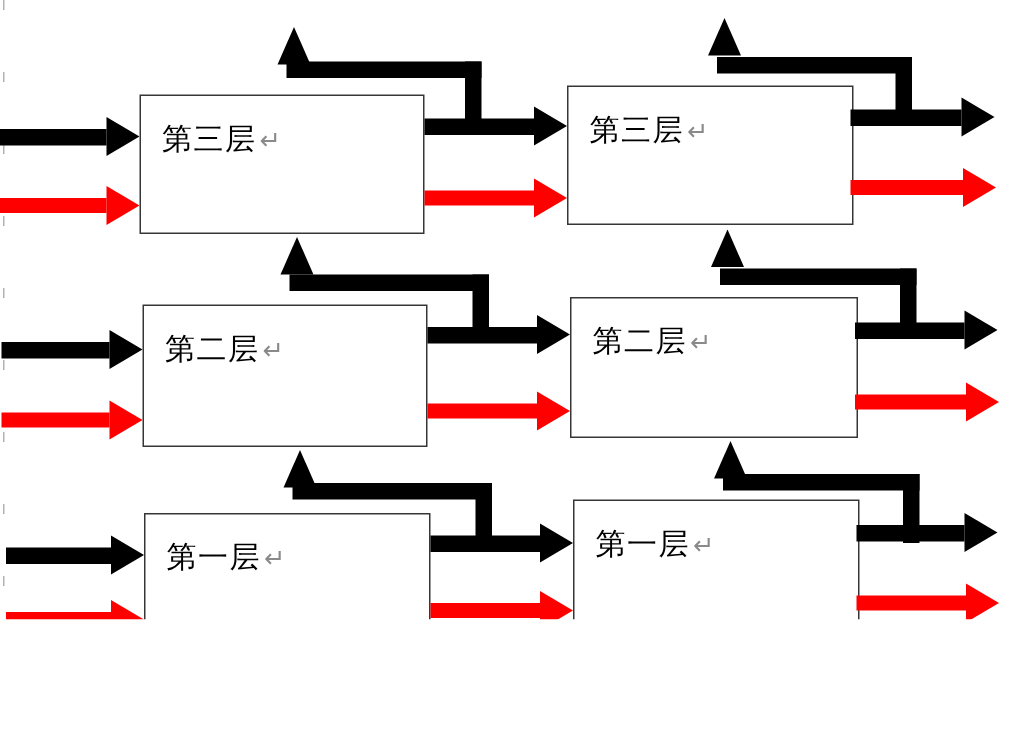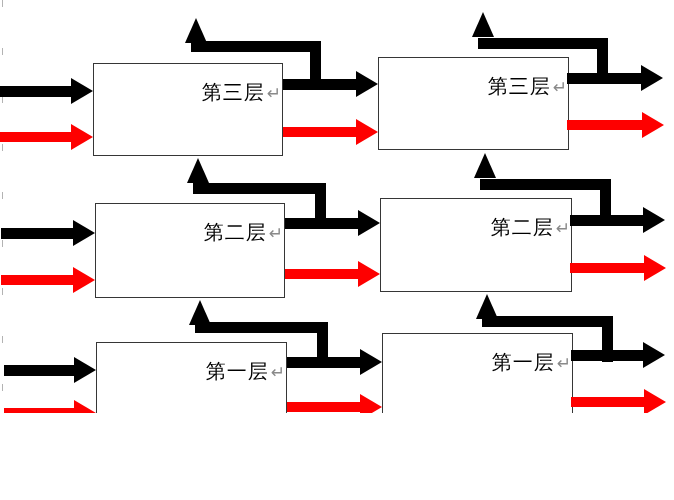--- a/index.html
+++ b/index.html
@@ -2,21 +2,20 @@
 <html style="--arrow-black: #000000; --arrow-red: #fe0000; --arrow-green: #90ca5a; --box-border: #363636; --box-fill: #ffffff; --eol-mark: #8a8a8a; --margin-dash: #b3b3b3; --page-edge: #e2e2e2; --page-bg: #ffffff;"><head>
 <meta charset="utf-8">
 <style>
   html,body{margin:0;padding:0;background:#fff;}
   .canvas{
     position:relative;
     width:674px;height:413px;
     overflow:hidden;
     background:var(--page-bg,#fff);
     font-family:Liberation Serif, serif;
-    text-align:right;
   }
 
   
   .margin-dashes{
     position:absolute;left:2px;top:0;width:1px;height:500px;
     background:repeating-linear-gradient(to bottom,
       var(--margin-dash,#b3b3b3) 0 7px, transparent 7px 48px);
   }
   .page-edge{
     position:absolute;left:0;top:494px;width:674px;height:1px;

